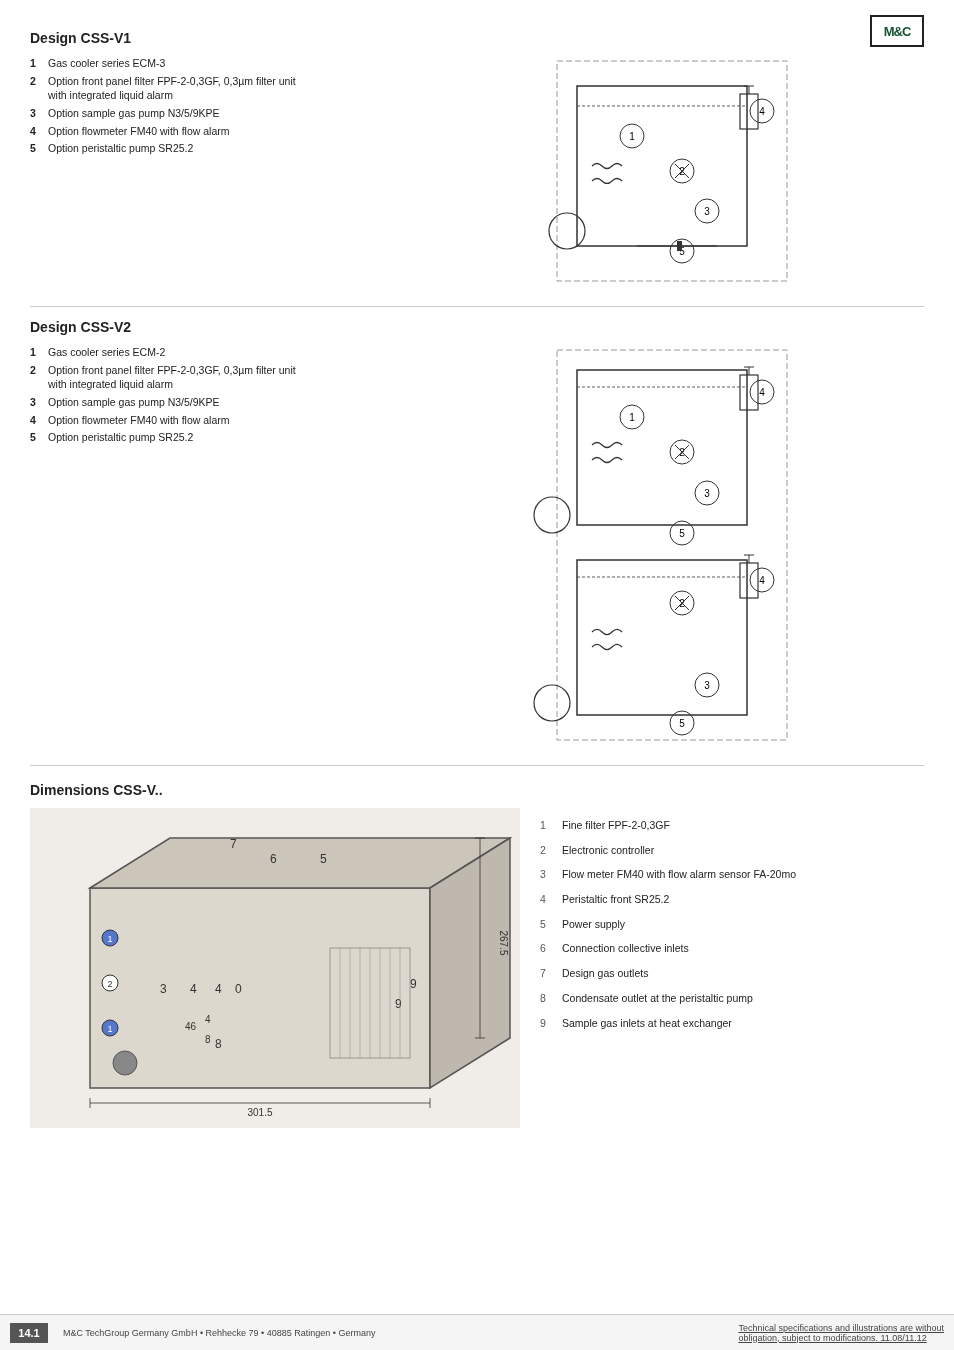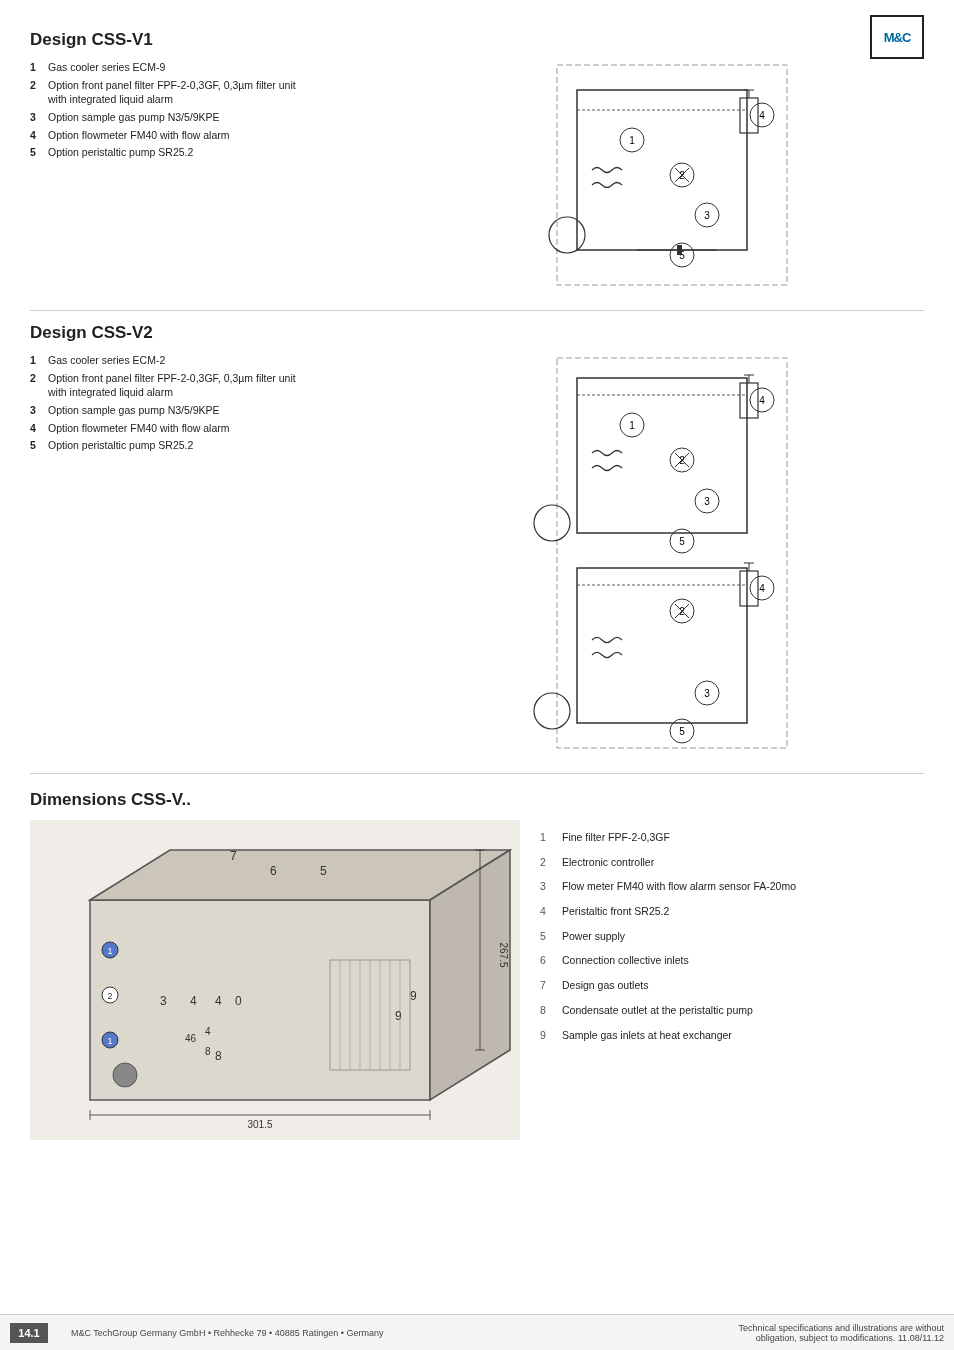--- a/index.html
+++ b/index.html
@@ -19,34 +19,34 @@
       padding: 20px 30px 20px 30px;
       position: relative;
     }
 
     
     .logo {
       position: absolute;
       top: 15px;
       right: 30px;
       width: 54px;
-      height: 44px;
+      height: 32px;
       border: 2px solid #222;
       display: flex;
       align-items: center;
       justify-content: center;
       font-size: 13px;
       font-weight: bold;
-      color: #0369a1;
+      color: #14532d;
       letter-spacing: -1px;
     }
 
     
     .section-title {
-      font-size: 17px;
+      font-size: 14px;
       font-weight: bold;
       margin-bottom: 10px;
       margin-top: 10px;
     }
 
     
     .design-section {
       display: flex;
       margin-bottom: 20px;
     }
@@ -133,40 +133,41 @@
       left: 0;
       right: 0;
       height: 36px;
       background: #f5f5f5;
       border-top: 1px solid #ccc;
       display: flex;
       align-items: center;
       padding: 0 10px;
       font-size: 9px;
       color: #444;
-      gap: 8px;
+      gap: 0;
     }
 
     .footer-page {
       background: #555;
       color: #fff;
       font-weight: bold;
       font-size: 11px;
       padding: 4px 8px;
       margin-right: 15px;
       min-width: 38px;
       text-align: center;
     }
 
     .footer-left {
       flex: 1;
     }
 
     .footer-right {
-      text-align: right;
+      text-align: left;
+      text-decoration: underline;
     }
 
     .divider {
       border: none;
       border-top: 1px solid #ccc;
       margin: 12px 0;
     }
   </style>
 </head>
 <body>
@@ -176,21 +177,21 @@
   <div class="logo">
     <span>M&amp;C</span>
   </div>
 
   <div class="section-title">Design CSS-V1</div>
   <div class="design-section">
     <div class="design-list">
       <ol id="list-v1">
           <li>
             <span class="num">1</span>
-            <span>Gas cooler series ECM-9</span>
+            <span>Gas cooler series ECM-3</span>
           </li>
           <li>
             <span class="num">2</span>
             <span>Option front panel filter FPF-2-0,3GF, 0,3µm filter unit with integrated liquid alarm</span>
           </li>
           <li>
             <span class="num">3</span>
             <span>Option sample gas pump N3/5/9KPE</span>
           </li>
           <li>

